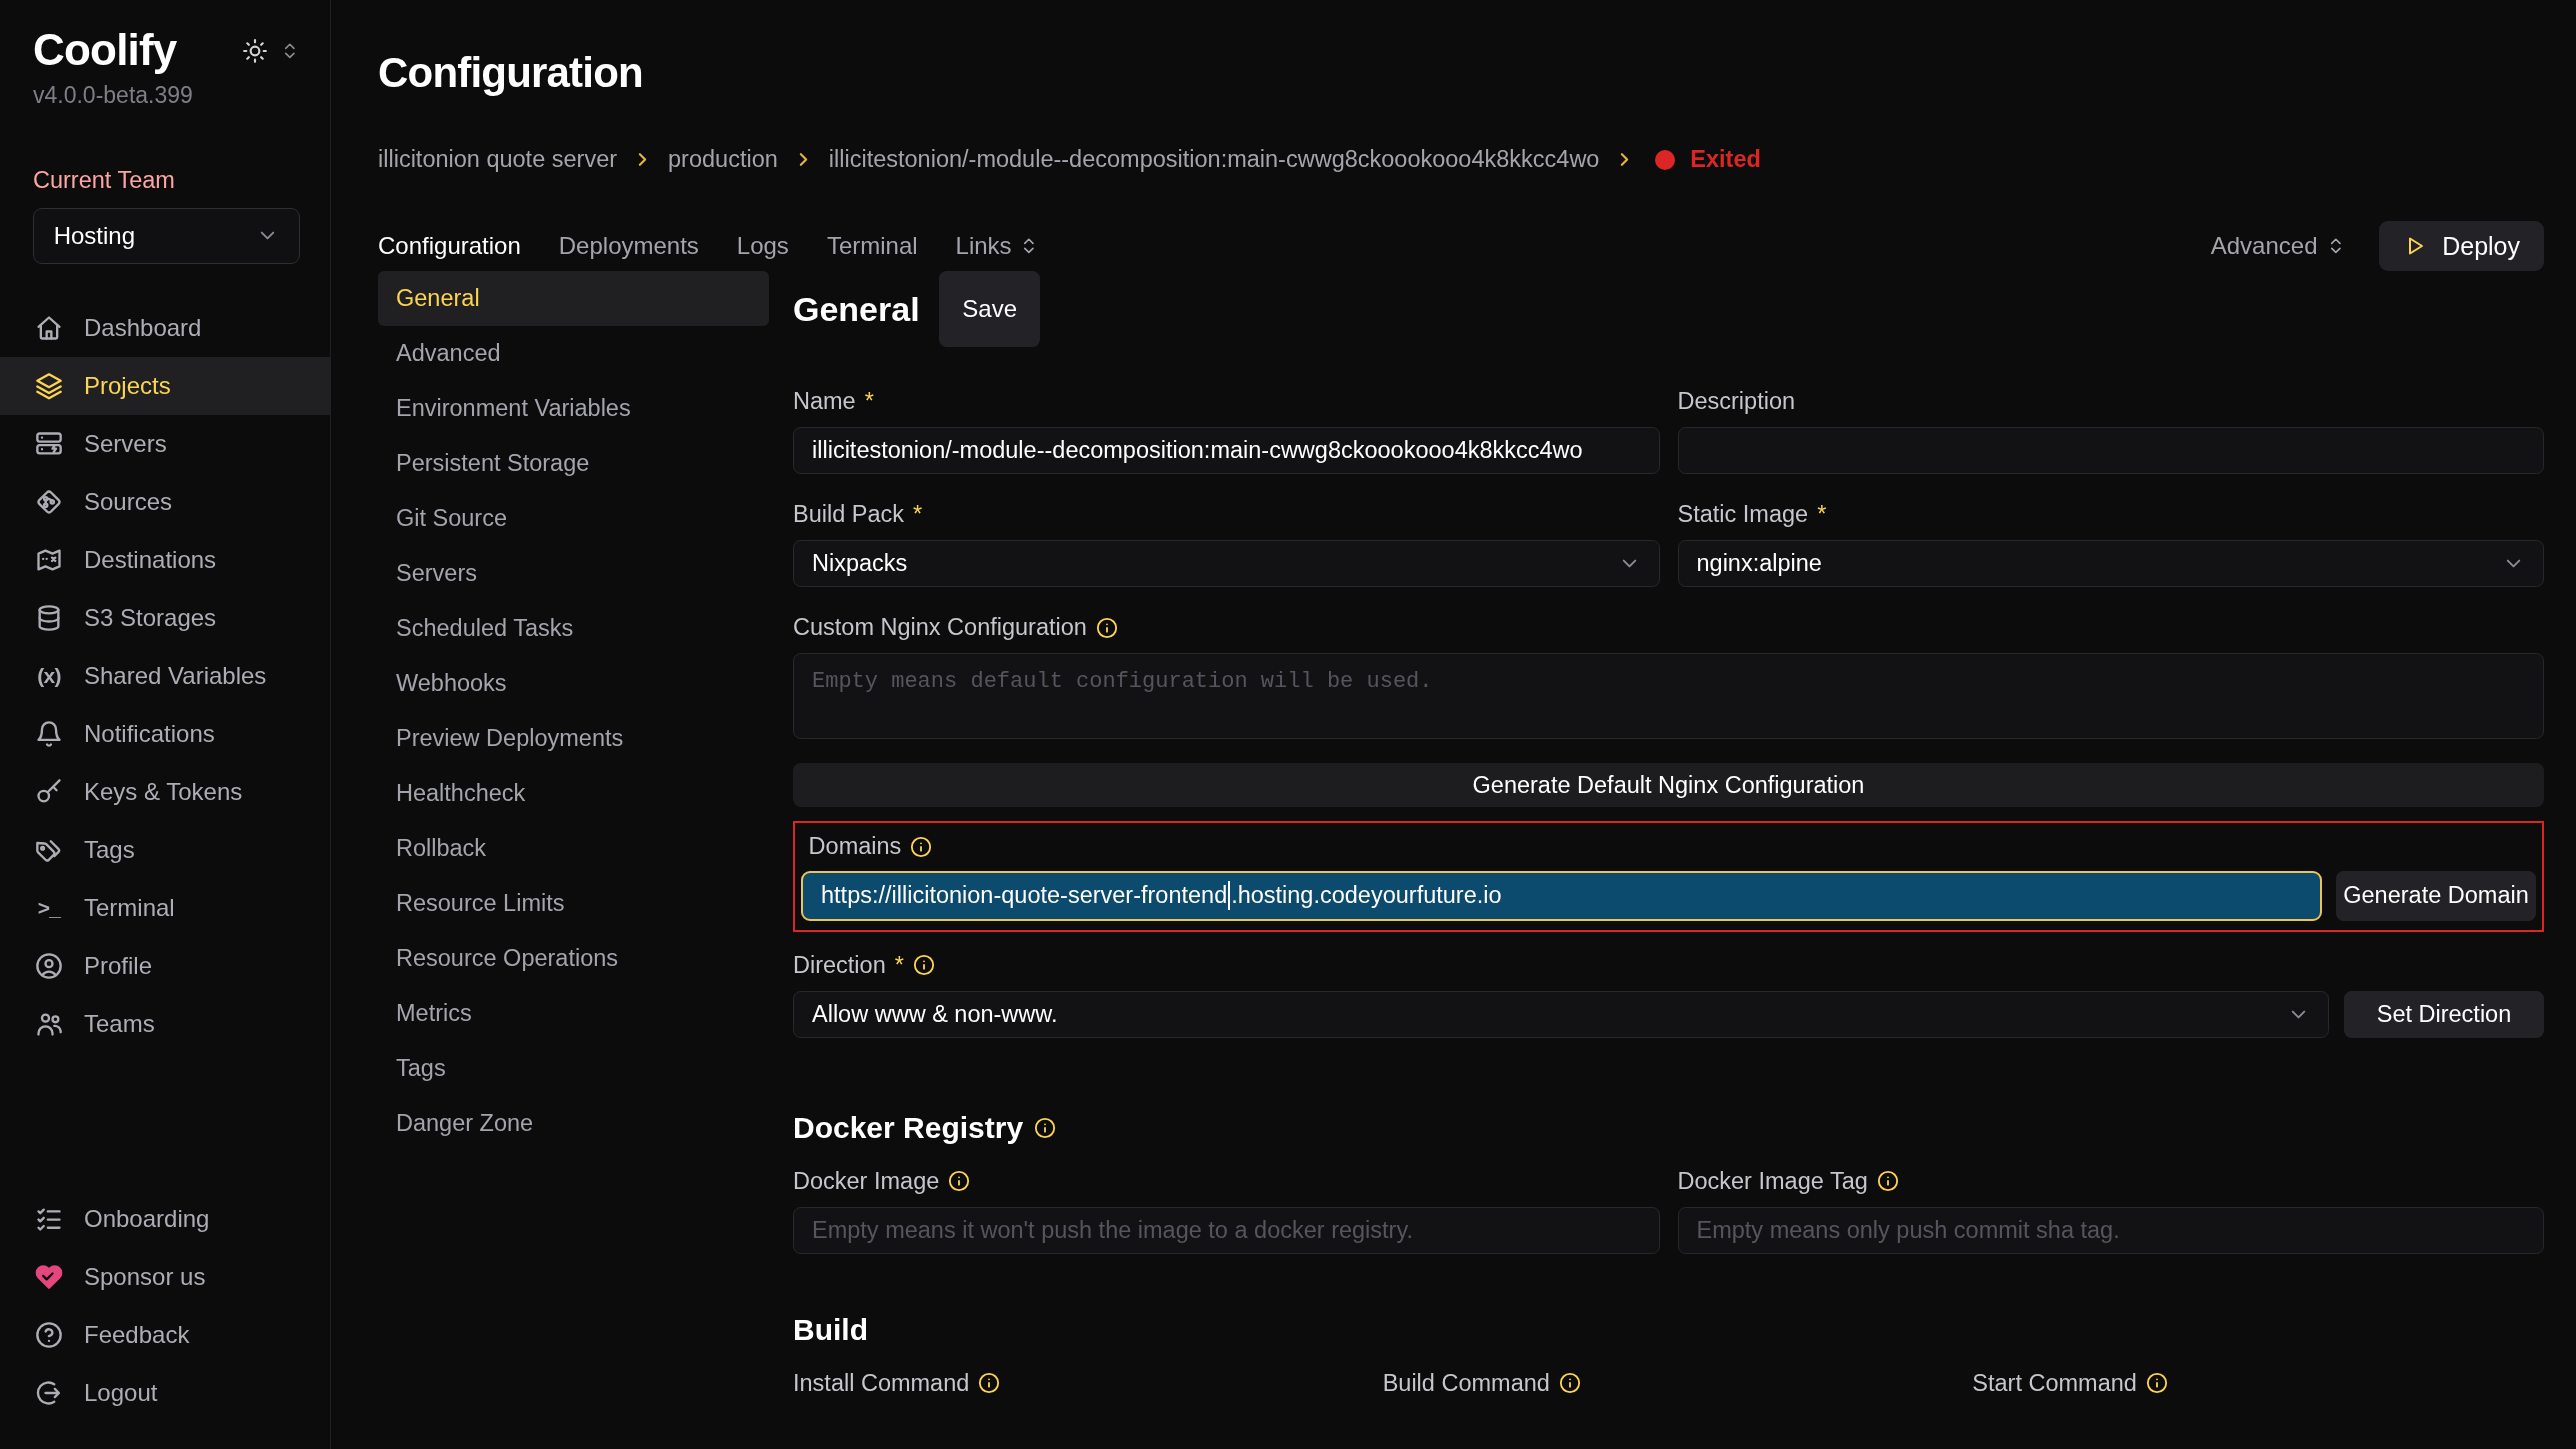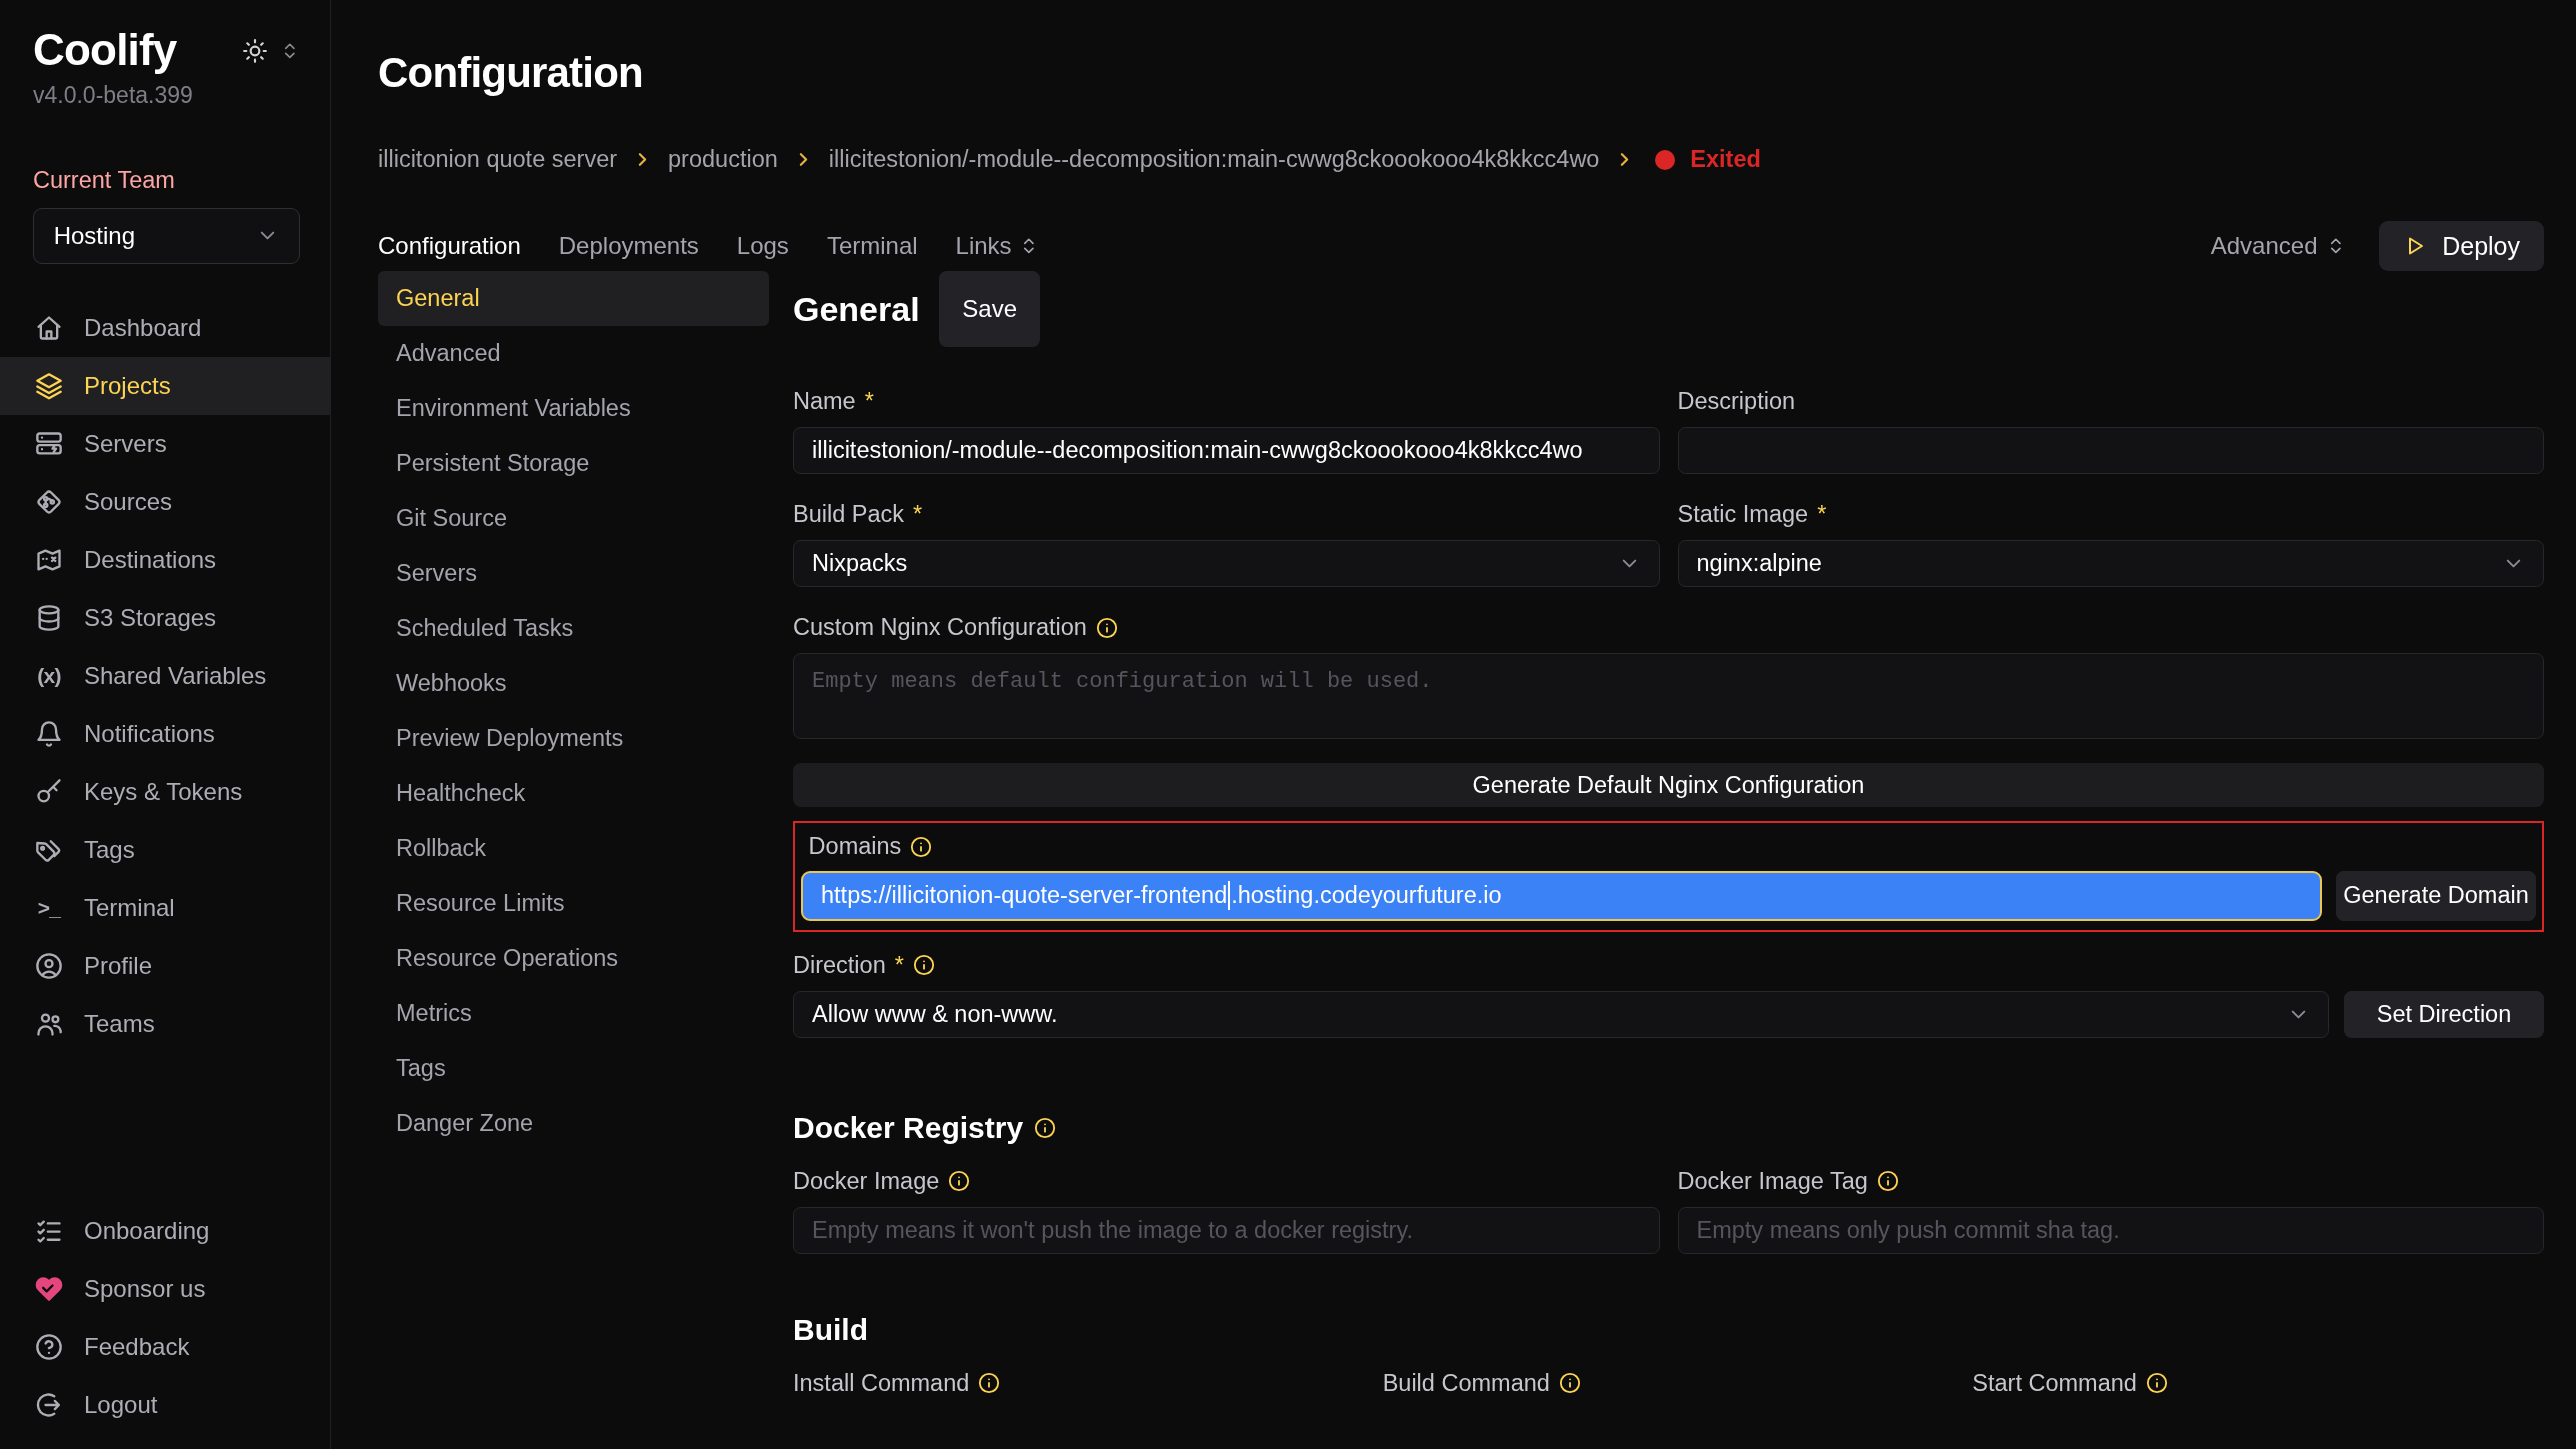--- a/index.html
+++ b/index.html
@@ -10,21 +10,21 @@
     font-family:"Liberation Sans", sans-serif;
   }
   svg { display:block; }
   .app { display:flex; width:100%; height:100%; }
 
   
   .sidebar {
     width:331px; min-width:331px; height:100%;
     border-right:1.5px solid #202023;
     display:flex; flex-direction:column;
-    padding:26px 0 15px;
+    padding:26px 0 27px;
   }
   .side-head { padding:0 30px 0 33px; }
   .logo-row { display:flex; align-items:flex-start; justify-content:space-between; }
   .logo { font-size:44px; font-weight:800; color:#ffffff; letter-spacing:-0.8px; line-height:1.1; }
   .theme-controls { display:flex; align-items:center; gap:12px; margin-top:12px; color:#d4d4d8; }
   .version { margin-top:7.6px; font-size:23px; color:#7e7e87; }
   .team-label { margin-top:58px; font-size:23.5px; color:#fca5a5; }
   .team-select {
     margin-top:13.6px; width:267px; height:56px;
     background:#101012; border:1.5px solid #2e2e33; border-radius:9px;
@@ -116,21 +116,21 @@
     margin-top:21px; width:100%; height:44px;
     background:#1d1d20; border-radius:7.6px;
     display:flex; align-items:center; justify-content:center;
     font-size:23.5px; color:#ffffff; cursor:pointer;
   }
 
   .domains-box { margin-top:13.6px; border:2.3px solid #dc2626; padding:6px 6px 9px 6px; }
   .domains-label { margin:4.5px 0 10.6px 7.6px; }
   .domains-row { display:grid; grid-template-columns:1fr 200px; column-gap:13.6px; }
   .domain-input {
-    height:50px; background:#3b82f6;
+    height:50px; background:#0c4a6e;
     border:2.3px solid #ecc651; border-radius:9px;
     padding:12px 18px; font-size:23.5px; color:#ffffff;
     display:flex; align-items:center; overflow:hidden; white-space:nowrap;
   }
   .caret { width:2.3px; height:29px; background:#ffffff; margin:0 0.8px; flex:none; }
   .side-btn {
     height:50px; background:#232327; border-radius:7.6px;
     display:flex; align-items:center; justify-content:center;
     font-size:23.5px; color:#ffffff; cursor:pointer; white-space:nowrap;
   }

